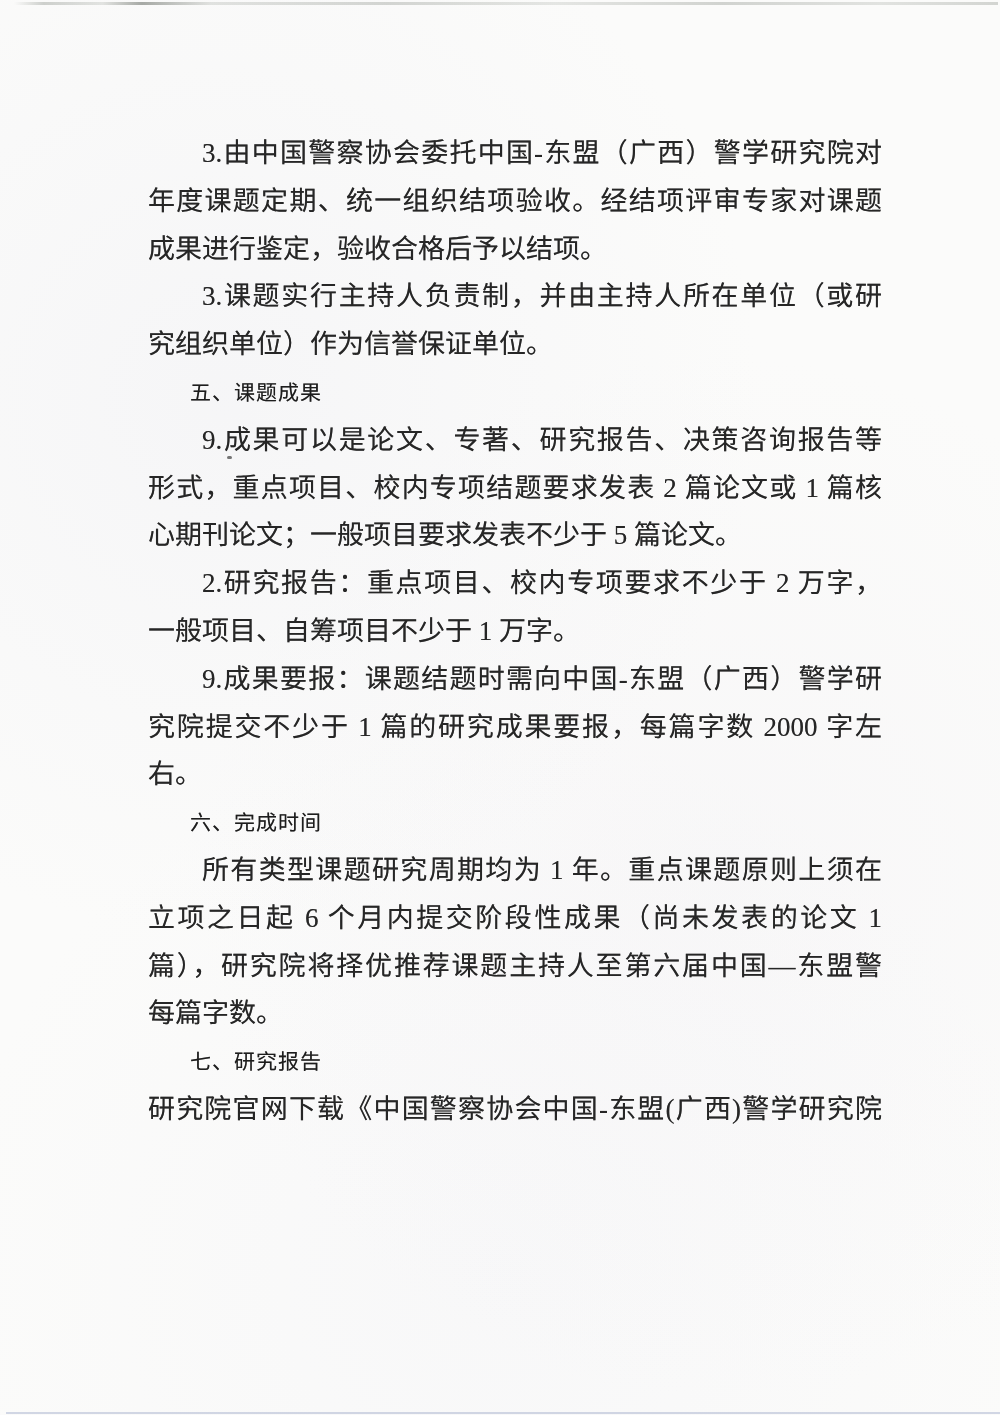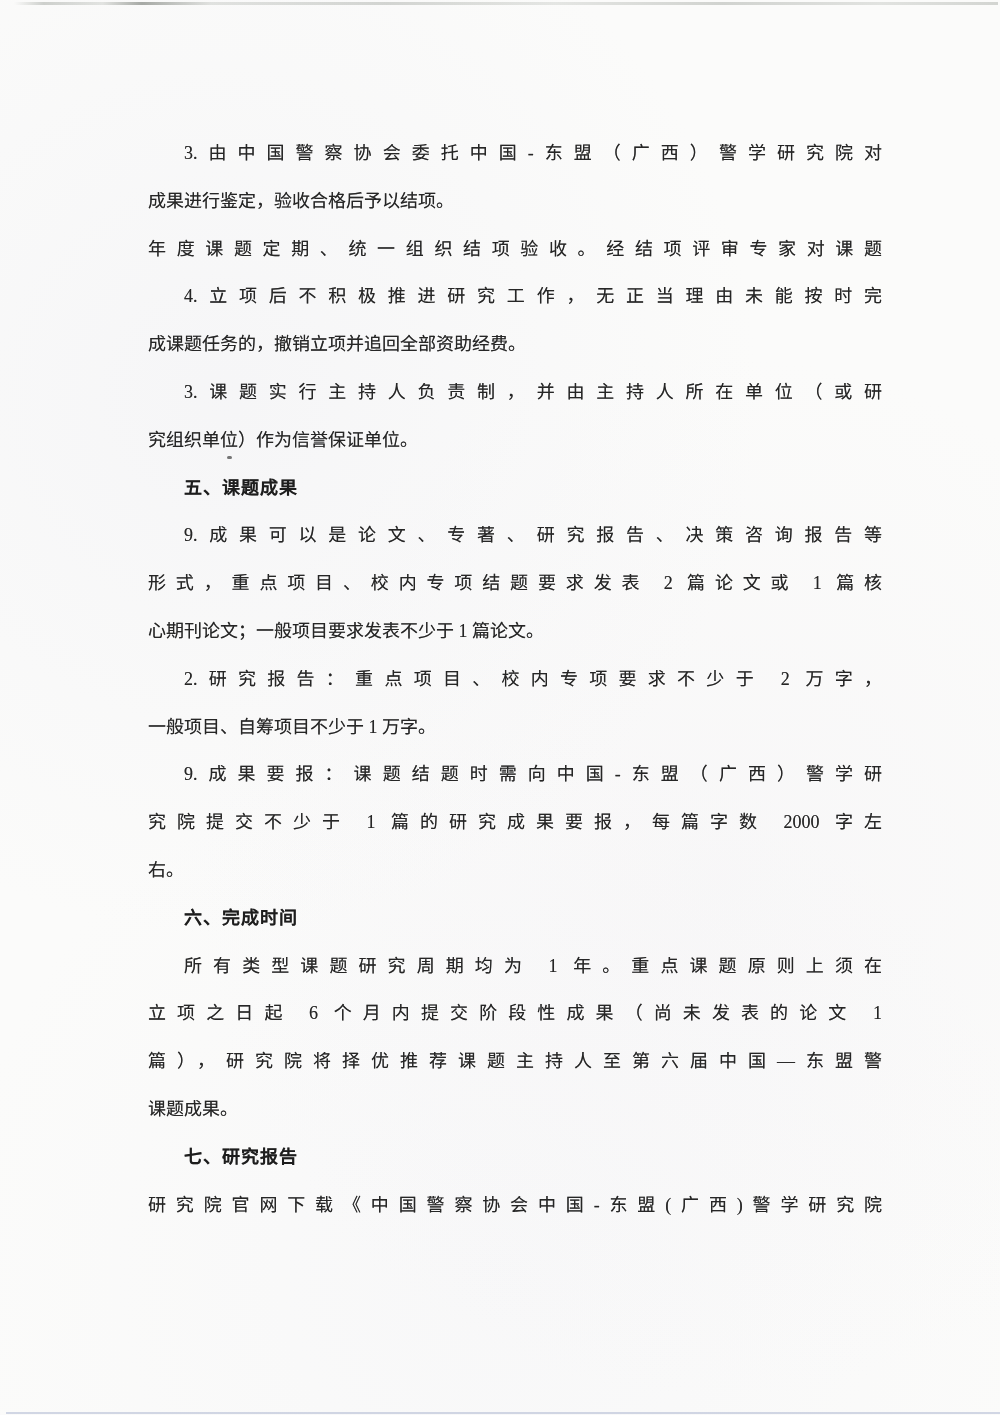--- a/index.html
+++ b/index.html
@@ -39,91 +39,87 @@
     background: #4a4a4a; border-radius: 2px; opacity: 0.75;
   }
 
   .doc { position: absolute; left: 148px; top: 130px; width: 734px; }
 
   .para { margin: 0; padding: 0; }
 
   .ln {
     height: 47.8px;
     line-height: 47.8px;
-    font-size: 18px;
+    font-size: 27px;
     text-align: left;
     white-space: normal;
     text-shadow: 0 0 0.5px rgba(45,45,45,0.55);
   }
   .j { text-align: justify; text-justify: inter-character; text-align-last: justify; }
   .i { text-indent: 2em; }
 
   .hd {
     height: 47.8px;
     line-height: 47.8px;
-    font-size: 18px;
+    font-size: 21px;
     font-family: "Liberation Sans", "DejaVu Sans", sans-serif;
-    font-weight: bold;
+    font-weight: normal;
     color: #1d1d1d;
     text-indent: 2em;
     letter-spacing: 1px;
     text-shadow: 0 0 0.5px rgba(30,30,30,0.5);
   }
 </style>
 </head>
 <body>
 
 <div class="page">
 
   <div class="scan-top"></div>
   <div class="speck"></div>
 
   <div class="doc">
 
     <div class="section">
       <div class="para">
         <div class="ln j i">3.由中国警察协会委托中国-东盟（广西）警学研究院对</div>
+        <div class="ln j">年度课题定期、统一组织结项验收。经结项评审专家对课题</div>
         <div class="ln">成果进行鉴定，验收合格后予以结项。</div>
-        <div class="ln j">年度课题定期、统一组织结项验收。经结项评审专家对课题</div>
-      </div>
-      <div class="para">
-        <div class="ln j i">4.立项后不积极推进研究工作，无正当理由未能按时完</div>
-        <div class="ln">成课题任务的，撤销立项并追回全部资助经费。</div>
       </div>
       <div class="para">
         <div class="ln j i">3.课题实行主持人负责制，并由主持人所在单位（或研</div>
         <div class="ln">究组织单位）作为信誉保证单位。</div>
       </div>
     </div>
 
     <div class="section">
       <div class="hd">五、课题成果</div>
       <div class="para">
         <div class="ln j i">9.成果可以是论文、专著、研究报告、决策咨询报告等</div>
         <div class="ln j">形式，重点项目、校内专项结题要求发表 2 篇论文或 1 篇核</div>
-        <div class="ln">心期刊论文；一般项目要求发表不少于 1 篇论文。</div>
+        <div class="ln">心期刊论文；一般项目要求发表不少于 5 篇论文。</div>
       </div>
       <div class="para">
         <div class="ln j i">2.研究报告：重点项目、校内专项要求不少于 2 万字，</div>
         <div class="ln">一般项目、自筹项目不少于 1 万字。</div>
       </div>
       <div class="para">
         <div class="ln j i">9.成果要报：课题结题时需向中国-东盟（广西）警学研</div>
         <div class="ln j">究院提交不少于 1 篇的研究成果要报，每篇字数 2000 字左</div>
         <div class="ln">右。</div>
       </div>
     </div>
 
     <div class="section">
       <div class="hd">六、完成时间</div>
       <div class="para">
         <div class="ln j i">所有类型课题研究周期均为 1 年。重点课题原则上须在</div>
         <div class="ln j">立项之日起 6 个月内提交阶段性成果（尚未发表的论文 1</div>
         <div class="ln j">篇），研究院将择优推荐课题主持人至第六届中国—东盟警</div>
-        <div class="ln">课题成果。</div>
+        <div class="ln">每篇字数。</div>
       </div>
     </div>
 
     <div class="section">
       <div class="hd">七、研究报告</div>
       <div class="para">
         <div class="ln j">研究院官网下载《中国警察协会中国-东盟(广西)警学研究院</div>
       </div>
     </div>
 

